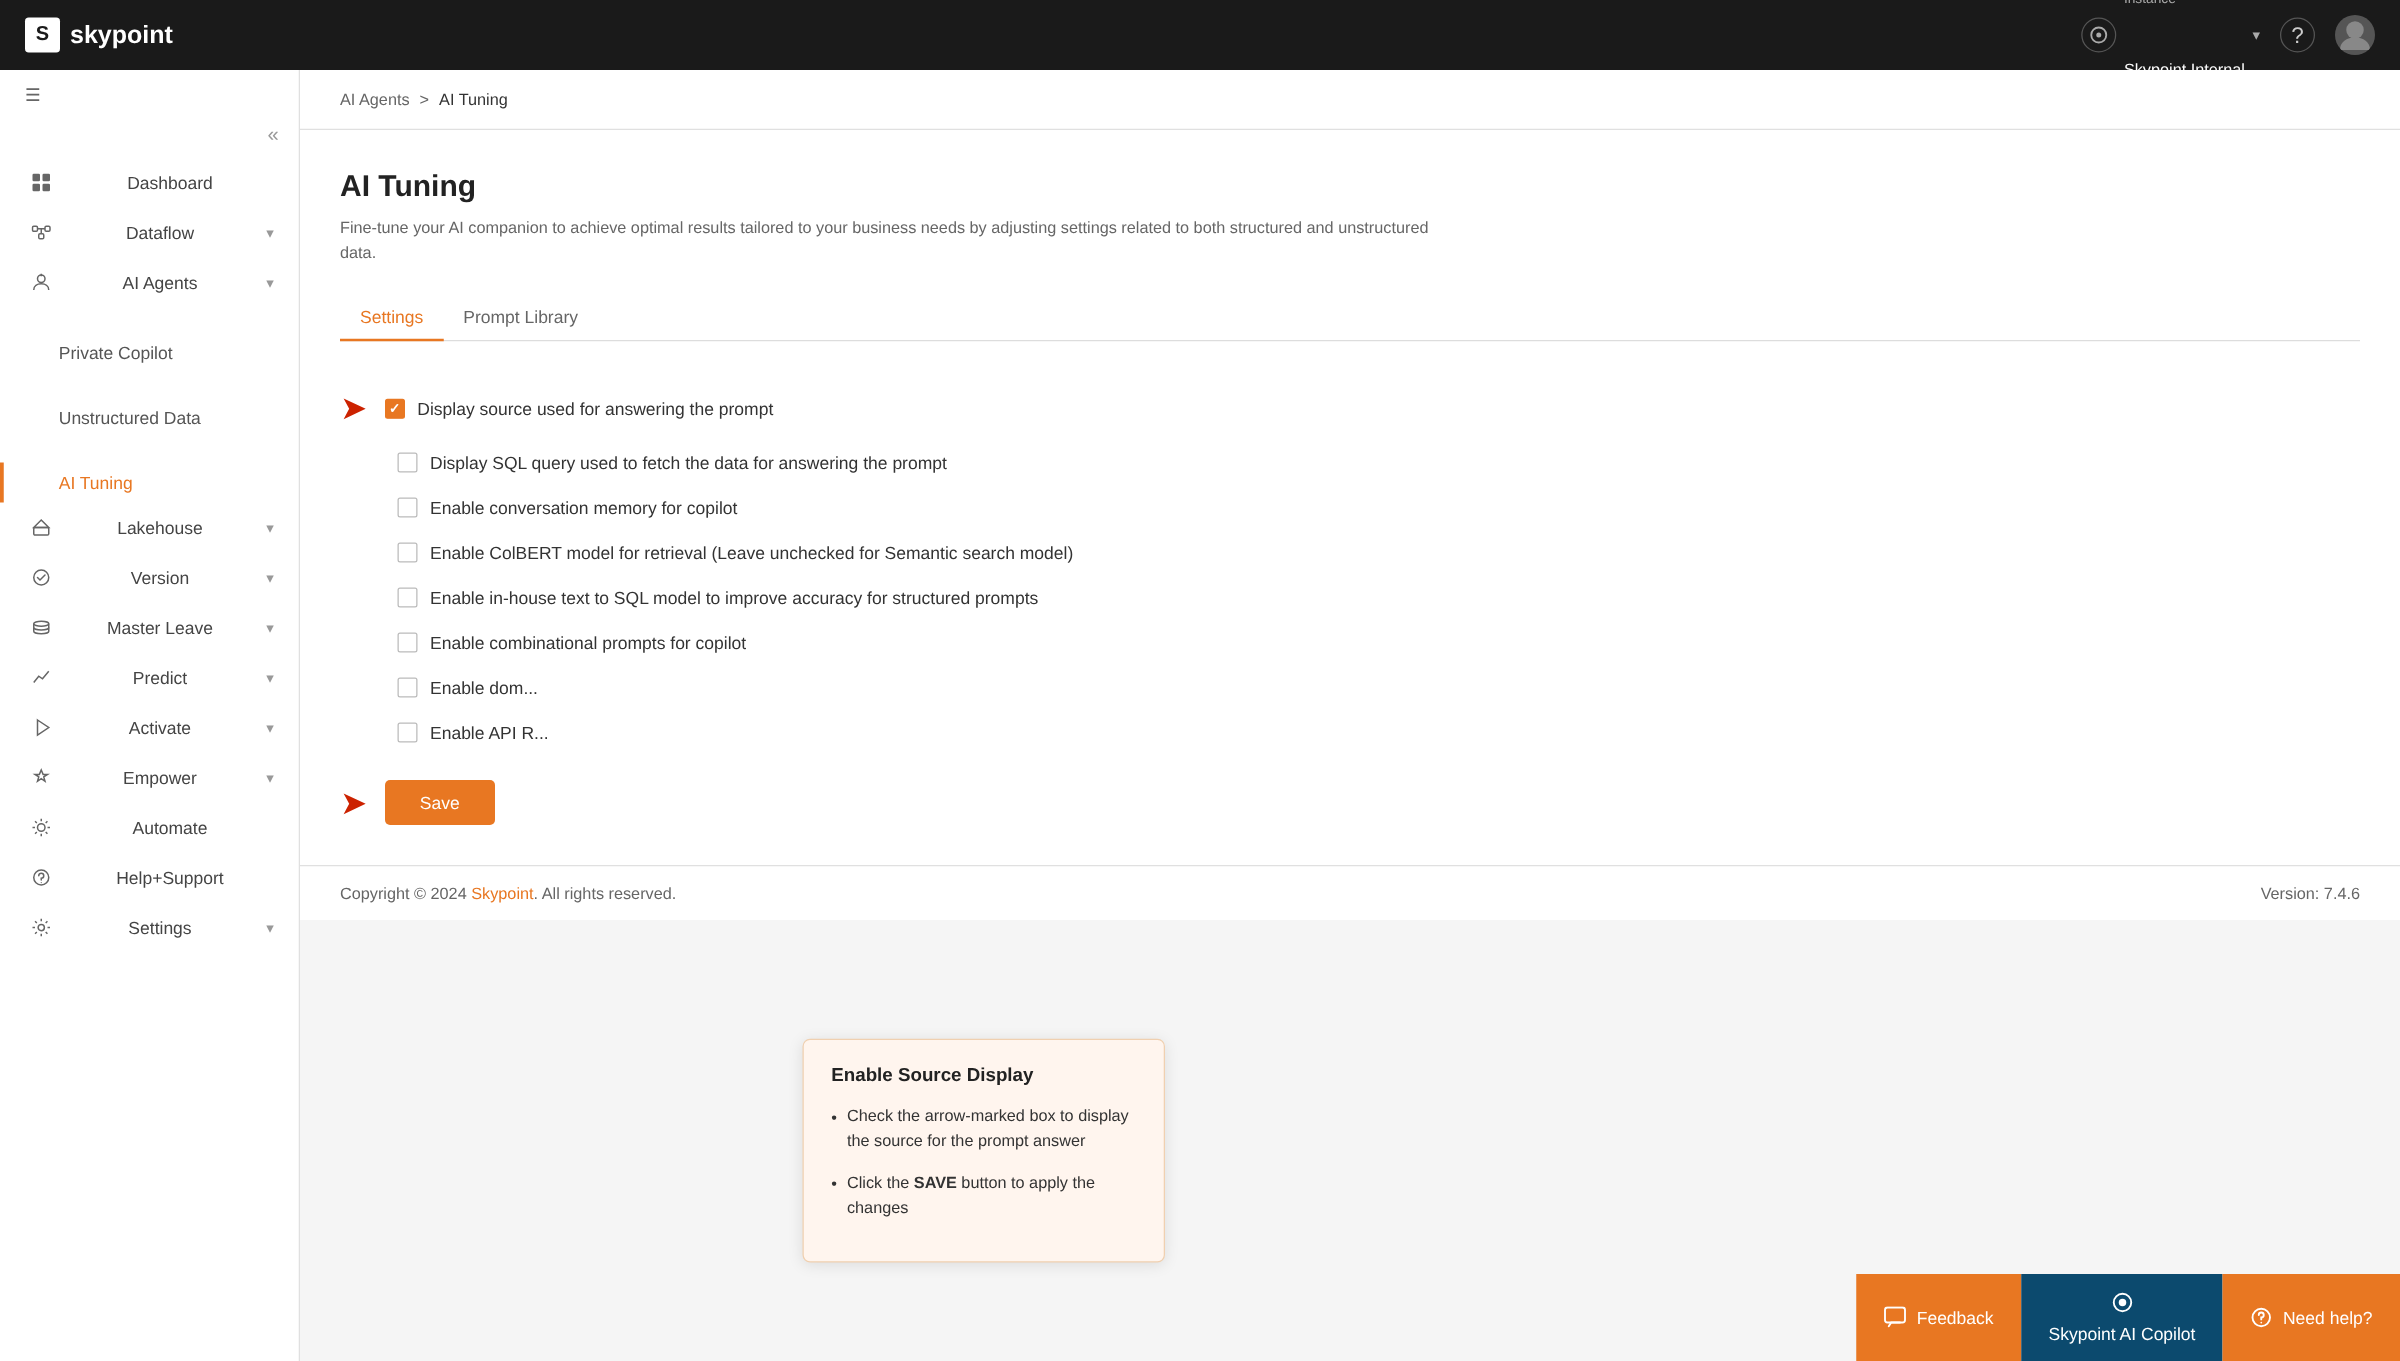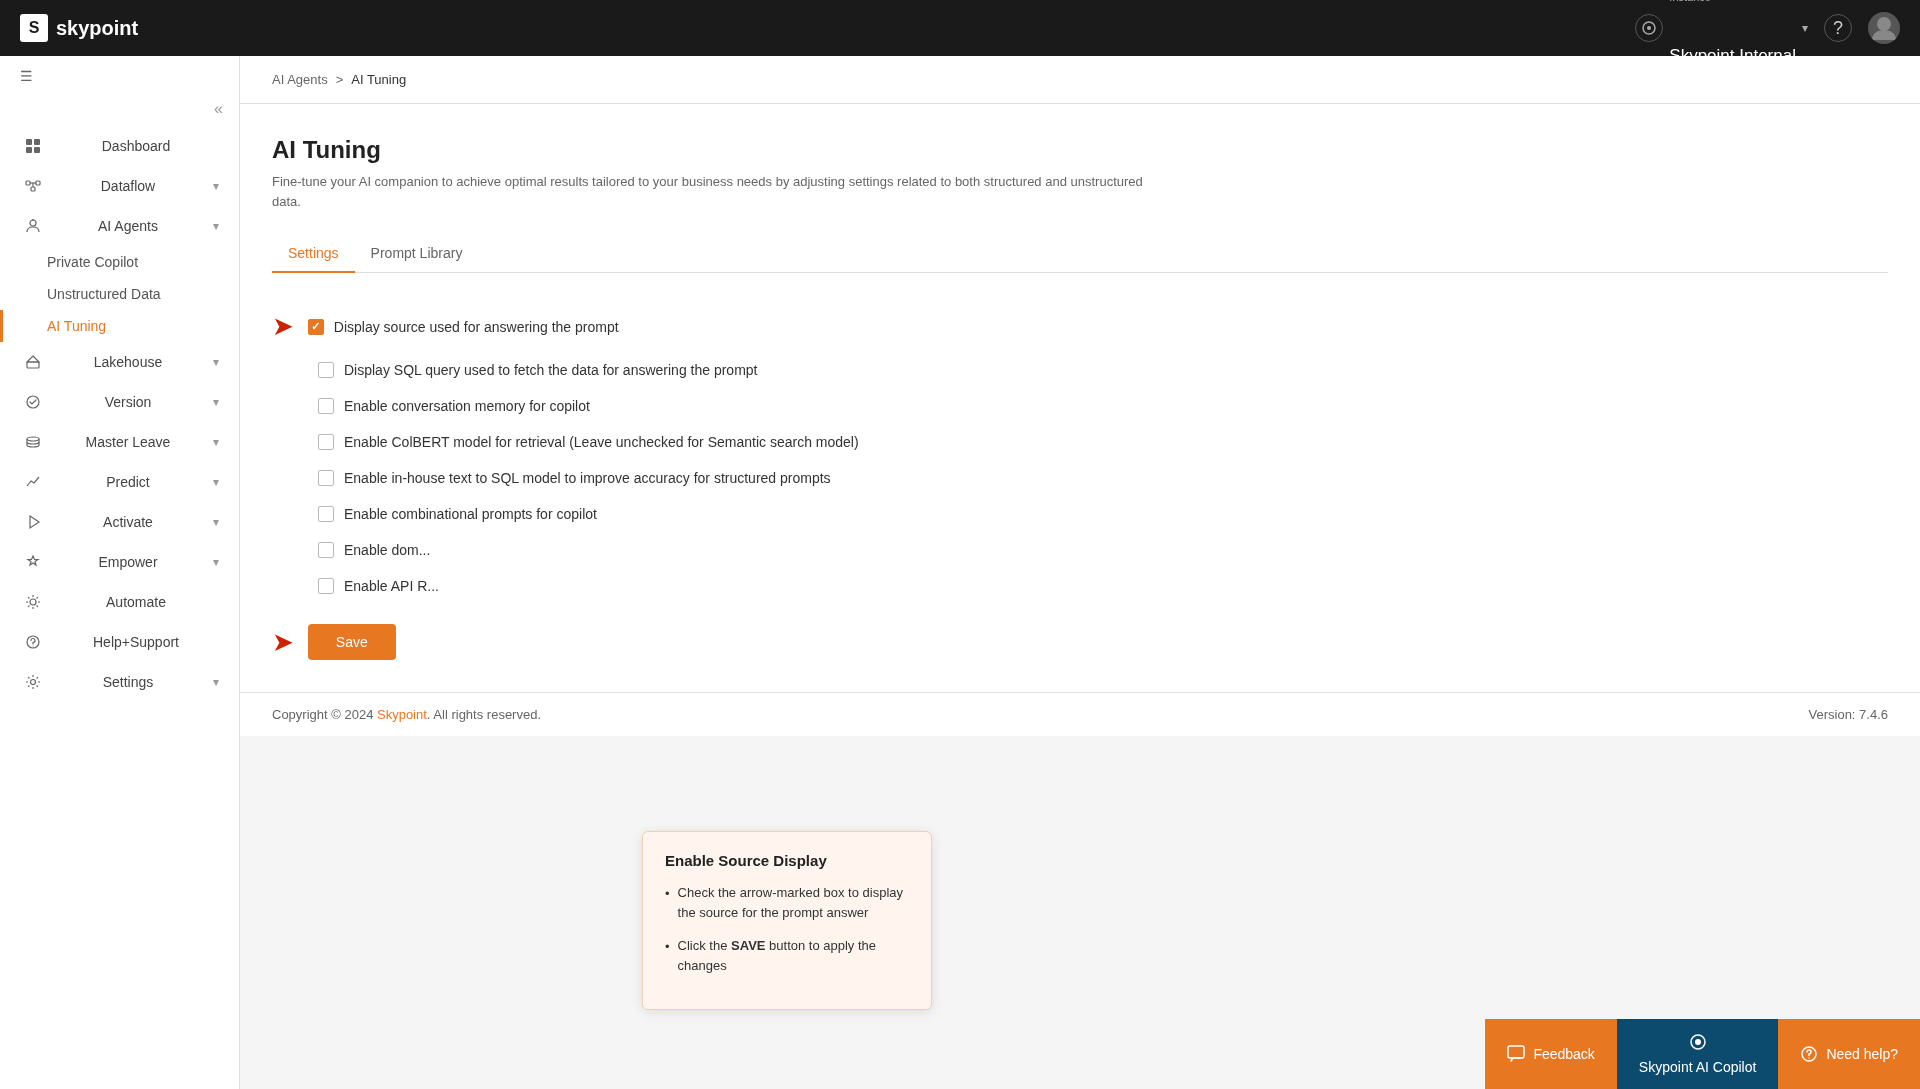--- a/index.html
+++ b/index.html
@@ -18,35 +18,35 @@
       z-index: 100;
     }
     .topnav-left { display: flex; align-items: center; gap: 10px; }
     .topnav-logo { color: white; font-size: 20px; font-weight: bold; display: flex; align-items: center; gap: 8px; }
     .logo-s { background: white; color: #1a1a1a; width: 28px; height: 28px; display: flex; align-items: center; justify-content: center; font-weight: bold; font-size: 16px; border-radius: 3px; }
     .topnav-right { display: flex; align-items: center; gap: 16px; }
     .instance-selector { display: flex; align-items: center; gap: 6px; color: #ccc; cursor: pointer; }
     .instance-selector .icon { width: 28px; height: 28px; border: 1px solid #555; border-radius: 50%; display: flex; align-items: center; justify-content: center; }
     .instance-name { display: flex; flex-direction: column; }
     .instance-name span:first-child { font-size: 11px; color: #aaa; }
-    .instance-name span:last-child { font-size: 17px; color: white; margin-top: 43px; }
+    .instance-name span:last-child { font-size: 13px; color: white; margin-top: 43px; }
     .help-btn { color: #ccc; font-size: 18px; cursor: pointer; width: 28px; height: 28px; border: 1px solid #555; border-radius: 50%; display: flex; align-items: center; justify-content: center; }
     .avatar { width: 32px; height: 32px; border-radius: 50%; background: #555; display: flex; align-items: center; justify-content: center; color: white; cursor: pointer; overflow: hidden; }
     .avatar svg { width: 32px; height: 32px; }
 
     
     .layout { display: flex; margin-top: 56px; height: calc(100vh - 56px); }
 
     
     .sidebar { width: 240px; background: white; border-right: 1px solid #e0e0e0; display: flex; flex-direction: column; overflow-y: auto; flex-shrink: 0; position: relative; }
     .sidebar-menu-icon { padding: 12px 20px; cursor: pointer; color: #666; }
     .sidebar-item { display: flex; align-items: center; padding: 10px 20px; cursor: pointer; color: #444; gap: 10px; border-left: 3px solid transparent; text-align: center; }
     .sidebar-item .item-label { flex: 1; }
     .sidebar-item .chevron { font-size: 12px; color: #999; }
-    .sidebar-subitem { display: flex; align-items: center; padding: 8px 20px 8px 44px; cursor: pointer; color: #555; gap: 8px; border-left: 3px solid transparent; }
+    .sidebar-subitem { display: flex; align-items: center; padding: 8px 20px 8px 44px; cursor: pointer; color: #555; gap: 8px; border-left: 3px solid transparent; margin-top: 20px; }
     .sidebar-subitem.active { color: #e87722; font-weight: 500; border-left: 3px solid #e87722; }
     .sidebar-icon { width: 20px; height: 20px; display: flex; align-items: center; justify-content: center; flex-shrink: 0; }
 
     
     .main { flex: 1; overflow-y: auto; background: #f5f5f5; }
     .breadcrumb { padding: 16px 32px; background: white; border-bottom: 1px solid #e0e0e0; display: flex; align-items: center; gap: 8px; font-size: 13px; color: #666; }
     .breadcrumb a { color: #666; text-decoration: none; }
     .breadcrumb .current { color: #333; font-weight: 500; }
 
     .content { padding: 32px; background: white; margin: 0; }

